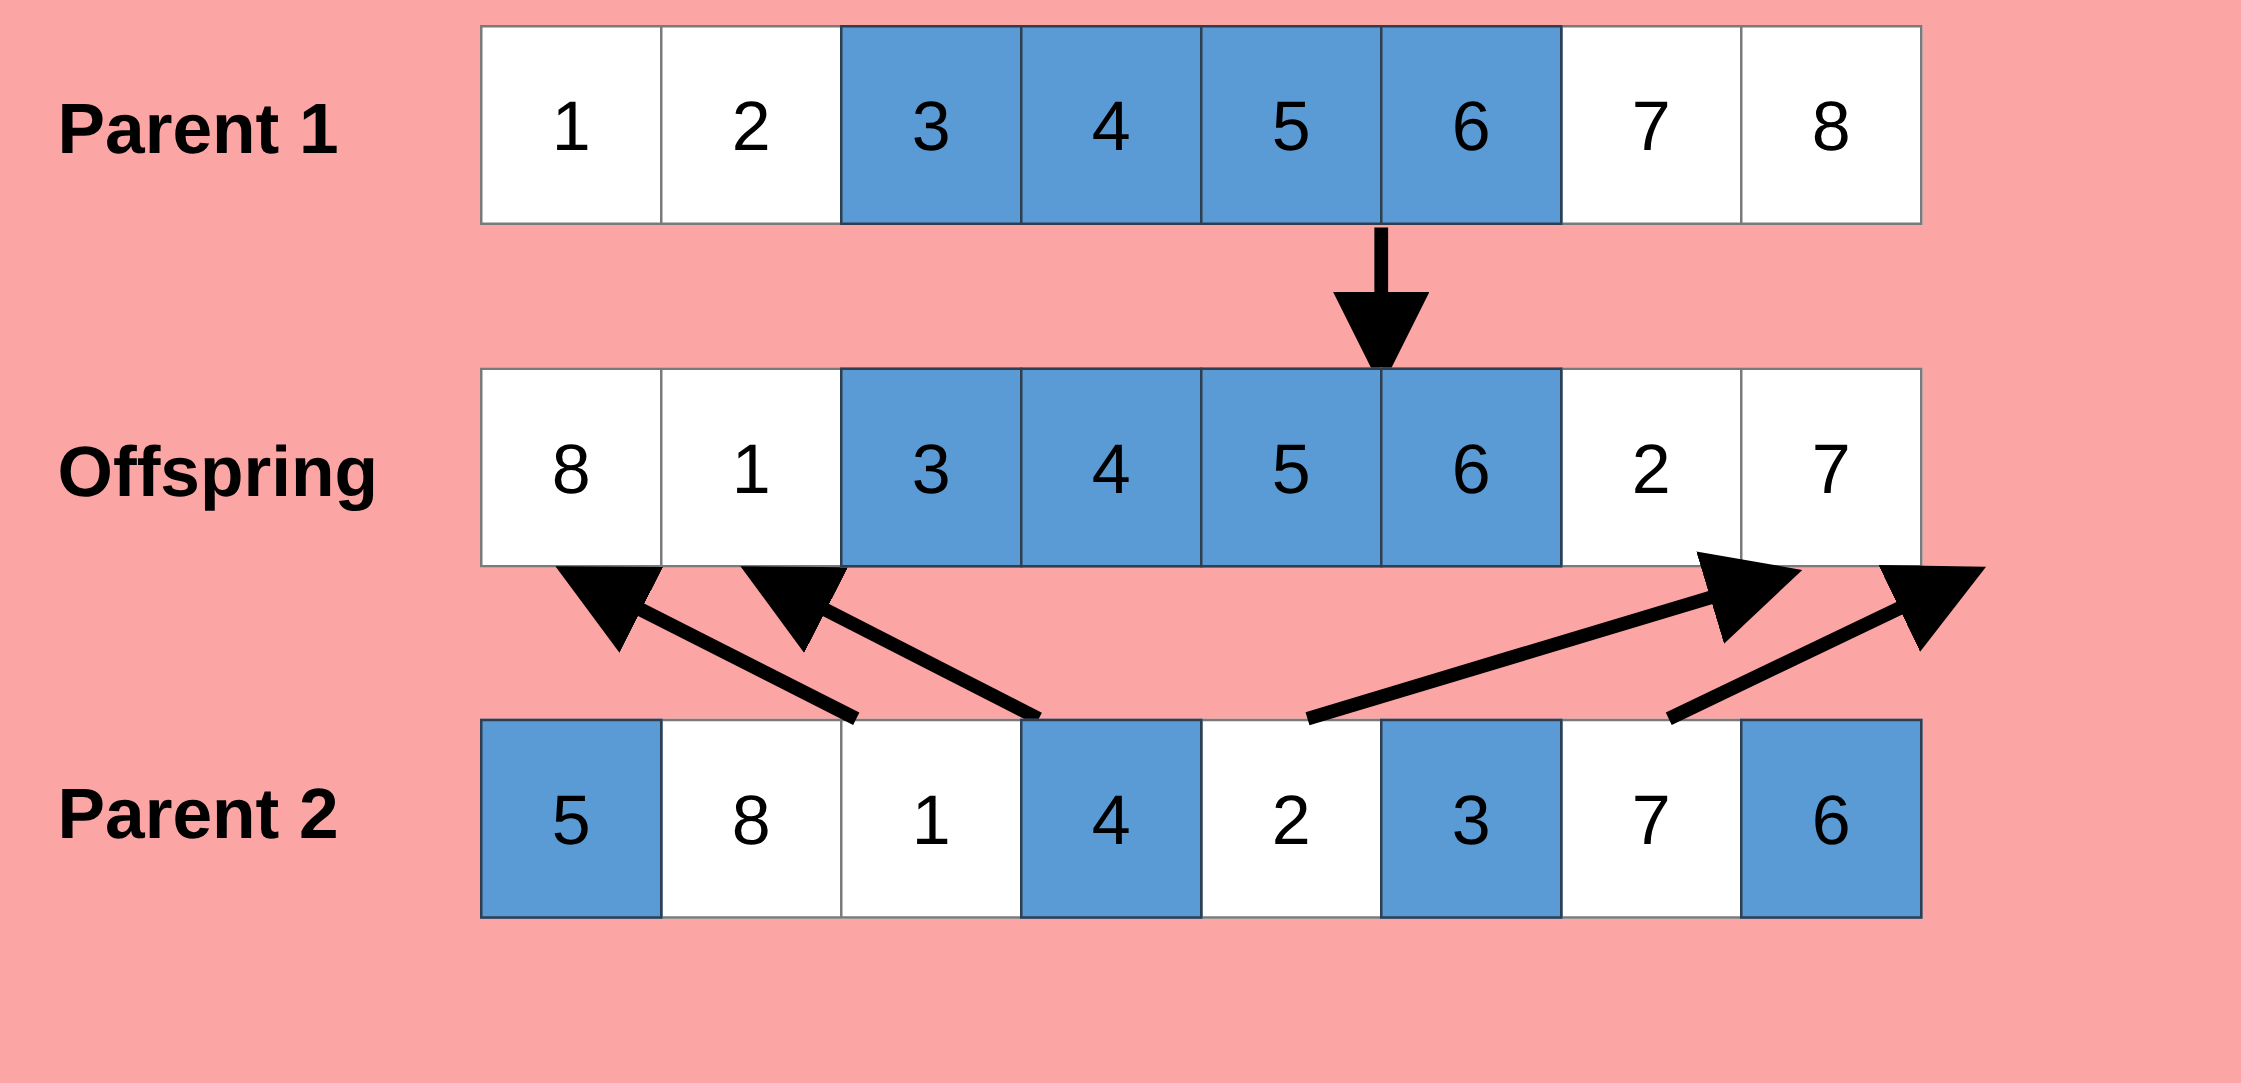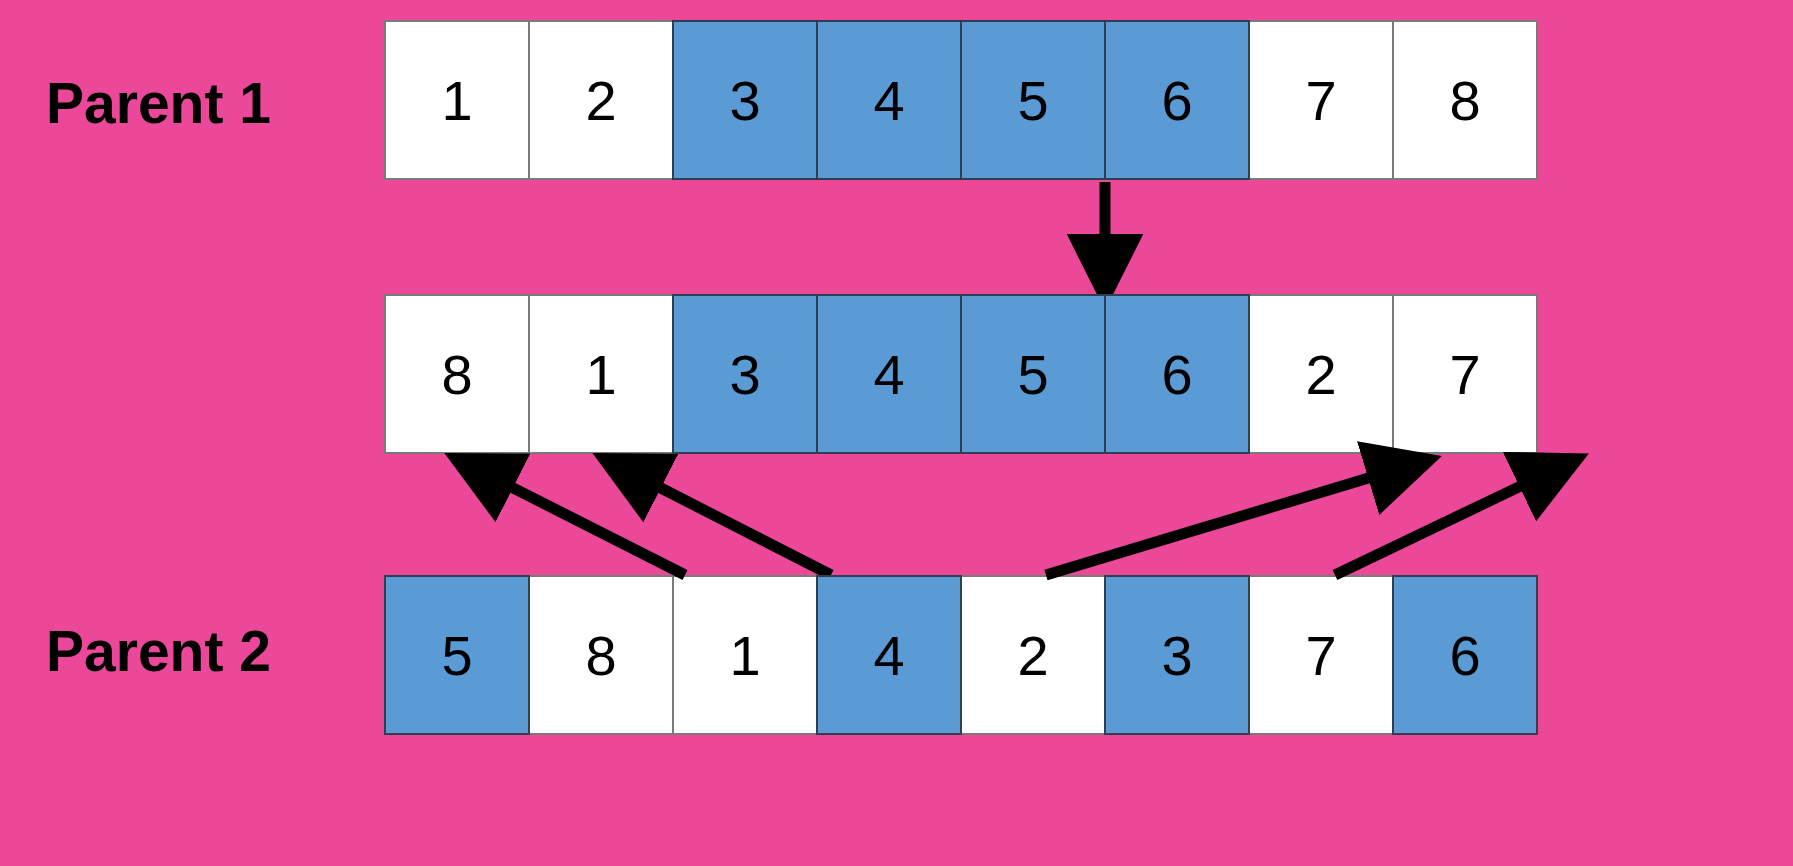--- a/index.html
+++ b/index.html
@@ -7,21 +7,21 @@
     padding: 0;
     background: #ffffff;
   }
   body {
     font-family: "Liberation Sans", sans-serif;
   }
   #canvas {
     position: relative;
     width: 1793px;
     height: 866px;
-    background: #ec4899;
+    background: #fca5a5;
     overflow: hidden;
     text-decoration: underline;
   }
 
   .row {
     position: absolute;
     display: flex;
   }
 
   .row-label {
@@ -76,20 +76,21 @@
     <div class="cell">1</div>
     <div class="cell">2</div>
     <div class="cell hl">3</div>
     <div class="cell hl">4</div>
     <div class="cell hl">5</div>
     <div class="cell hl">6</div>
     <div class="cell">7</div>
     <div class="cell">8</div>
   </div>
 
+  <div class="row-label" style="left:46px; top:345px;">Offspring</div>
   <div class="row" style="left:384px; top:294px;">
     <div class="cell">8</div>
     <div class="cell">1</div>
     <div class="cell hl">3</div>
     <div class="cell hl">4</div>
     <div class="cell hl">5</div>
     <div class="cell hl">6</div>
     <div class="cell">2</div>
     <div class="cell">7</div>
   </div>

